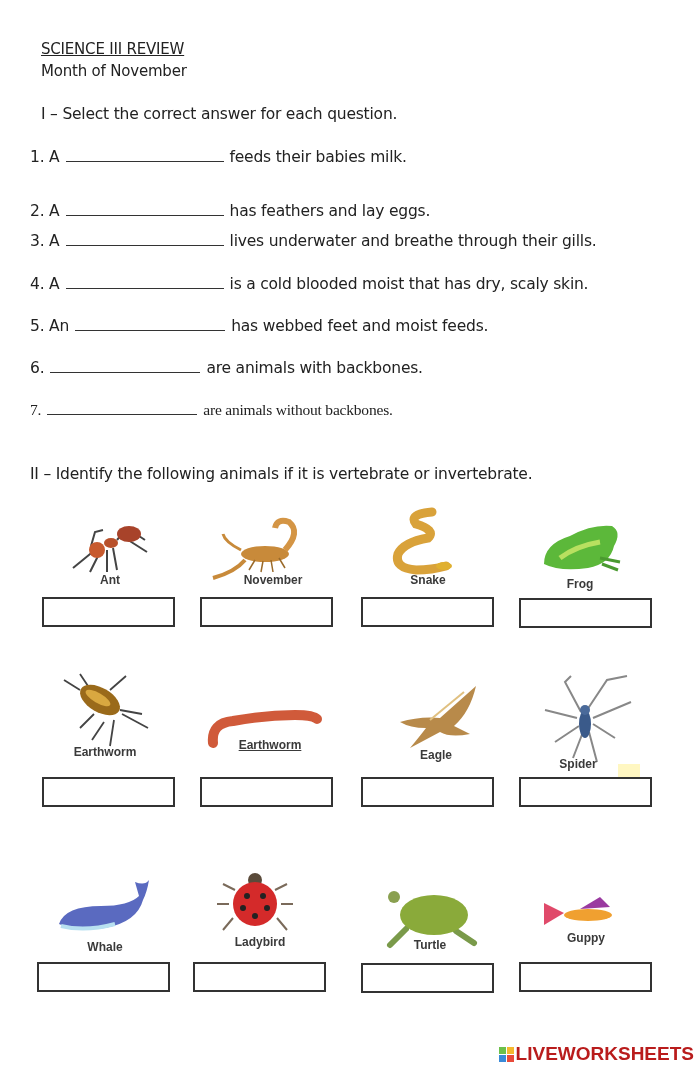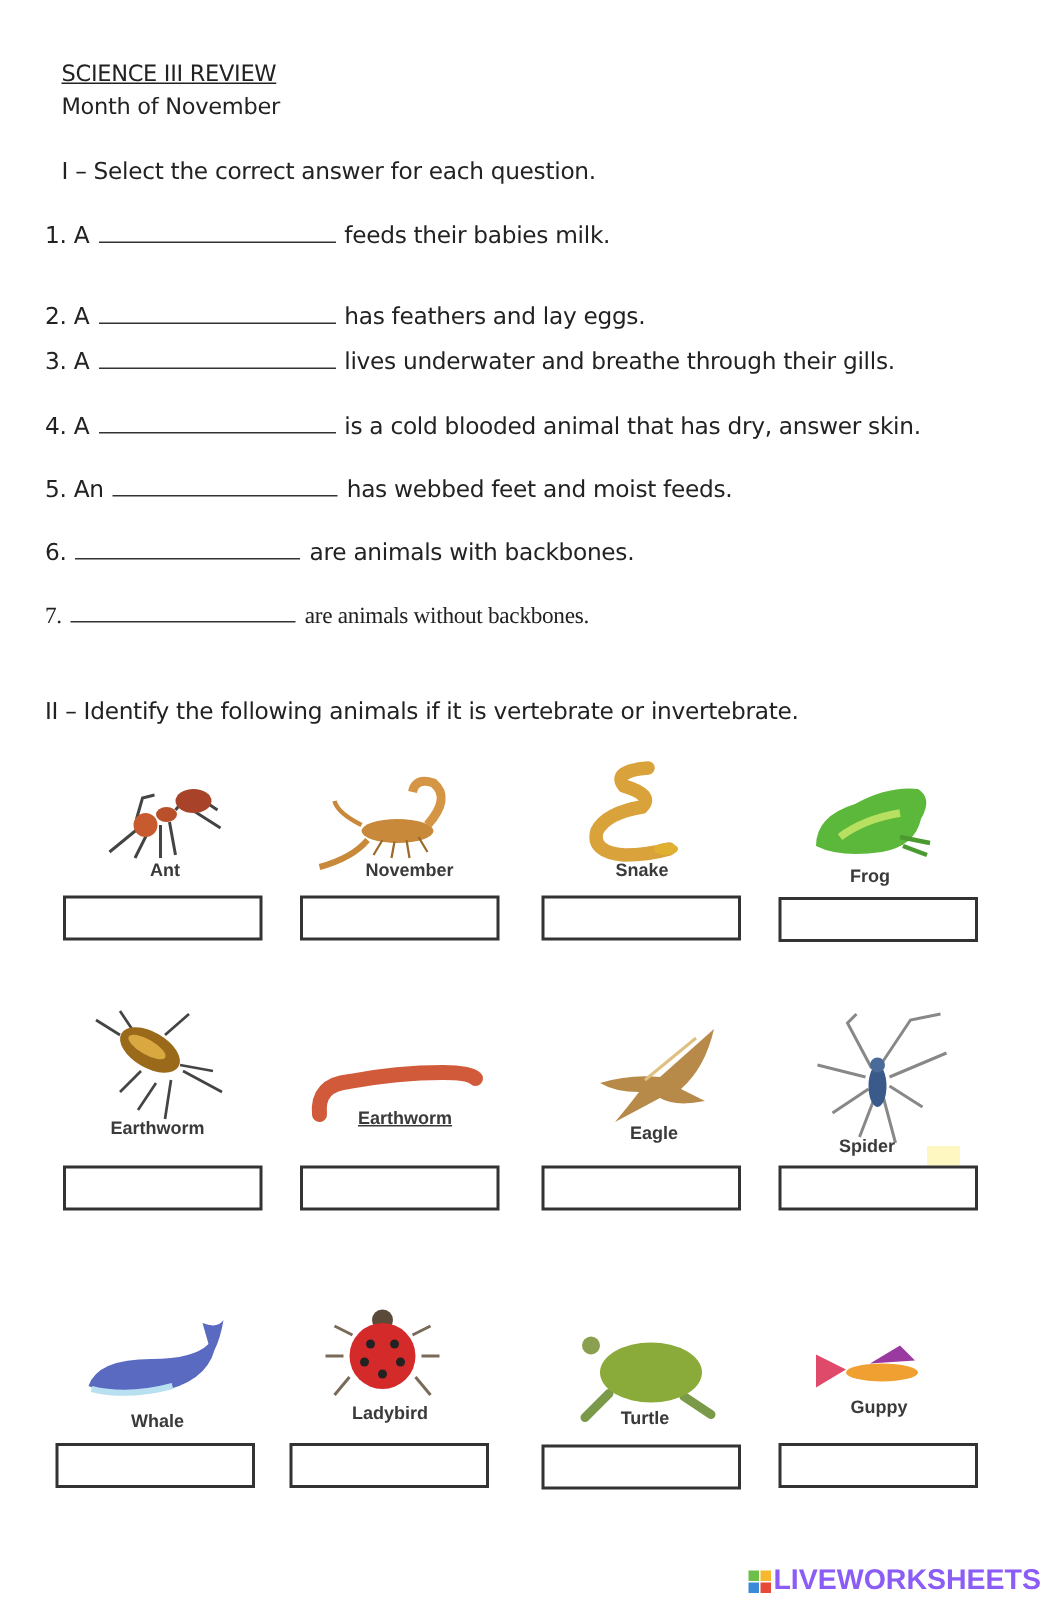--- a/index.html
+++ b/index.html
@@ -9,21 +9,21 @@
   .title { left:41px; top:40px; font-size:15px; text-decoration:underline; letter-spacing:-0.2px; }
   .subtitle { left:41px; top:62px; font-size:15px; letter-spacing:-0.2px; }
   .section { font-size:15.5px; letter-spacing:-0.2px; }
   .q { font-size:15.5px; left:30px; white-space:nowrap; letter-spacing:-0.2px; }
   .q .num { display:inline-block; }
   .q .blank { display:inline-block; border-bottom:1.3px solid #333; height:14px; vertical-align:baseline; margin:0 6px 0 6px; }
   .q .rest { display:inline-block; }
   .answer-box { position:absolute; width:133px; height:30px; border:2px solid #333; background:#fff; box-sizing:border-box; }
   .animal { position:absolute; width:120px; height:80px; }
   .animal-label { position:absolute; font-family:"Liberation Sans", sans-serif; font-weight:bold; font-size:12px; color:#3a3a3a; text-align:center; width:120px; }
-  .logo { right:6px; top:1043px; font-family:"Liberation Sans", sans-serif; font-weight:bold; font-size:19px; color:#8b5cf6; display:flex; align-items:center; }
+  .logo { right:6px; top:1043px; font-family:"Liberation Sans", sans-serif; font-weight:bold; font-size:19px; color:#b91c1c; display:flex; align-items:center; }
   .logo-grid { display:grid; grid-template-columns:7px 7px; grid-template-rows:7px 7px; gap:1px; margin-right:2px; }
   .logo-grid span { display:block; width:7px; height:7px; }
 </style>
 </head>
 <body>
 
 <div class="abs title">SCIENCE III REVIEW</div>
 <div class="abs subtitle">Month of November</div>
 
 <div class="abs section" style="left:41px; top:105px;">I – Select the correct answer for each question.</div>
@@ -31,21 +31,21 @@
 <div class="abs q" style="top:147px;">
   <span class="num">1. A</span><span class="blank" style="width:158px;"></span><span class="rest">feeds their babies milk.</span>
 </div>
 <div class="abs q" style="top:189px;margin-top:12px;">
   <span class="num">2. A</span><span class="blank" style="width:158px;"></span><span class="rest">has feathers and lay eggs.</span>
 </div>
 <div class="abs q" style="top:231px;">
   <span class="num">3. A</span><span class="blank" style="width:158px;"></span><span class="rest">lives underwater and breathe through their gills.</span>
 </div>
 <div class="abs q" style="top:274px;">
-  <span class="num">4. A</span><span class="blank" style="width:158px;"></span><span class="rest">is a cold blooded animal that has dry, answer skin.</span>
+  <span class="num">4. A</span><span class="blank" style="width:158px;"></span><span class="rest">is a cold blooded moist that has dry, scaly skin.</span>
 </div>
 <div class="abs q" style="top:316px;">
   <span class="num">5. An</span><span class="blank" style="width:150px;"></span><span class="rest">has webbed feet and moist feeds.</span>
 </div>
 <div class="abs q" style="top:358px;text-align:right;">
   <span class="num">6.</span><span class="blank" style="width:150px;"></span><span class="rest">are animals with backbones.</span>
 </div>
 <div class="abs q" style="top:400px;font-family:Liberation Serif, serif;">
   <span class="num">7.</span><span class="blank" style="width:150px;"></span><span class="rest">are animals without backbones.</span>
 </div>

